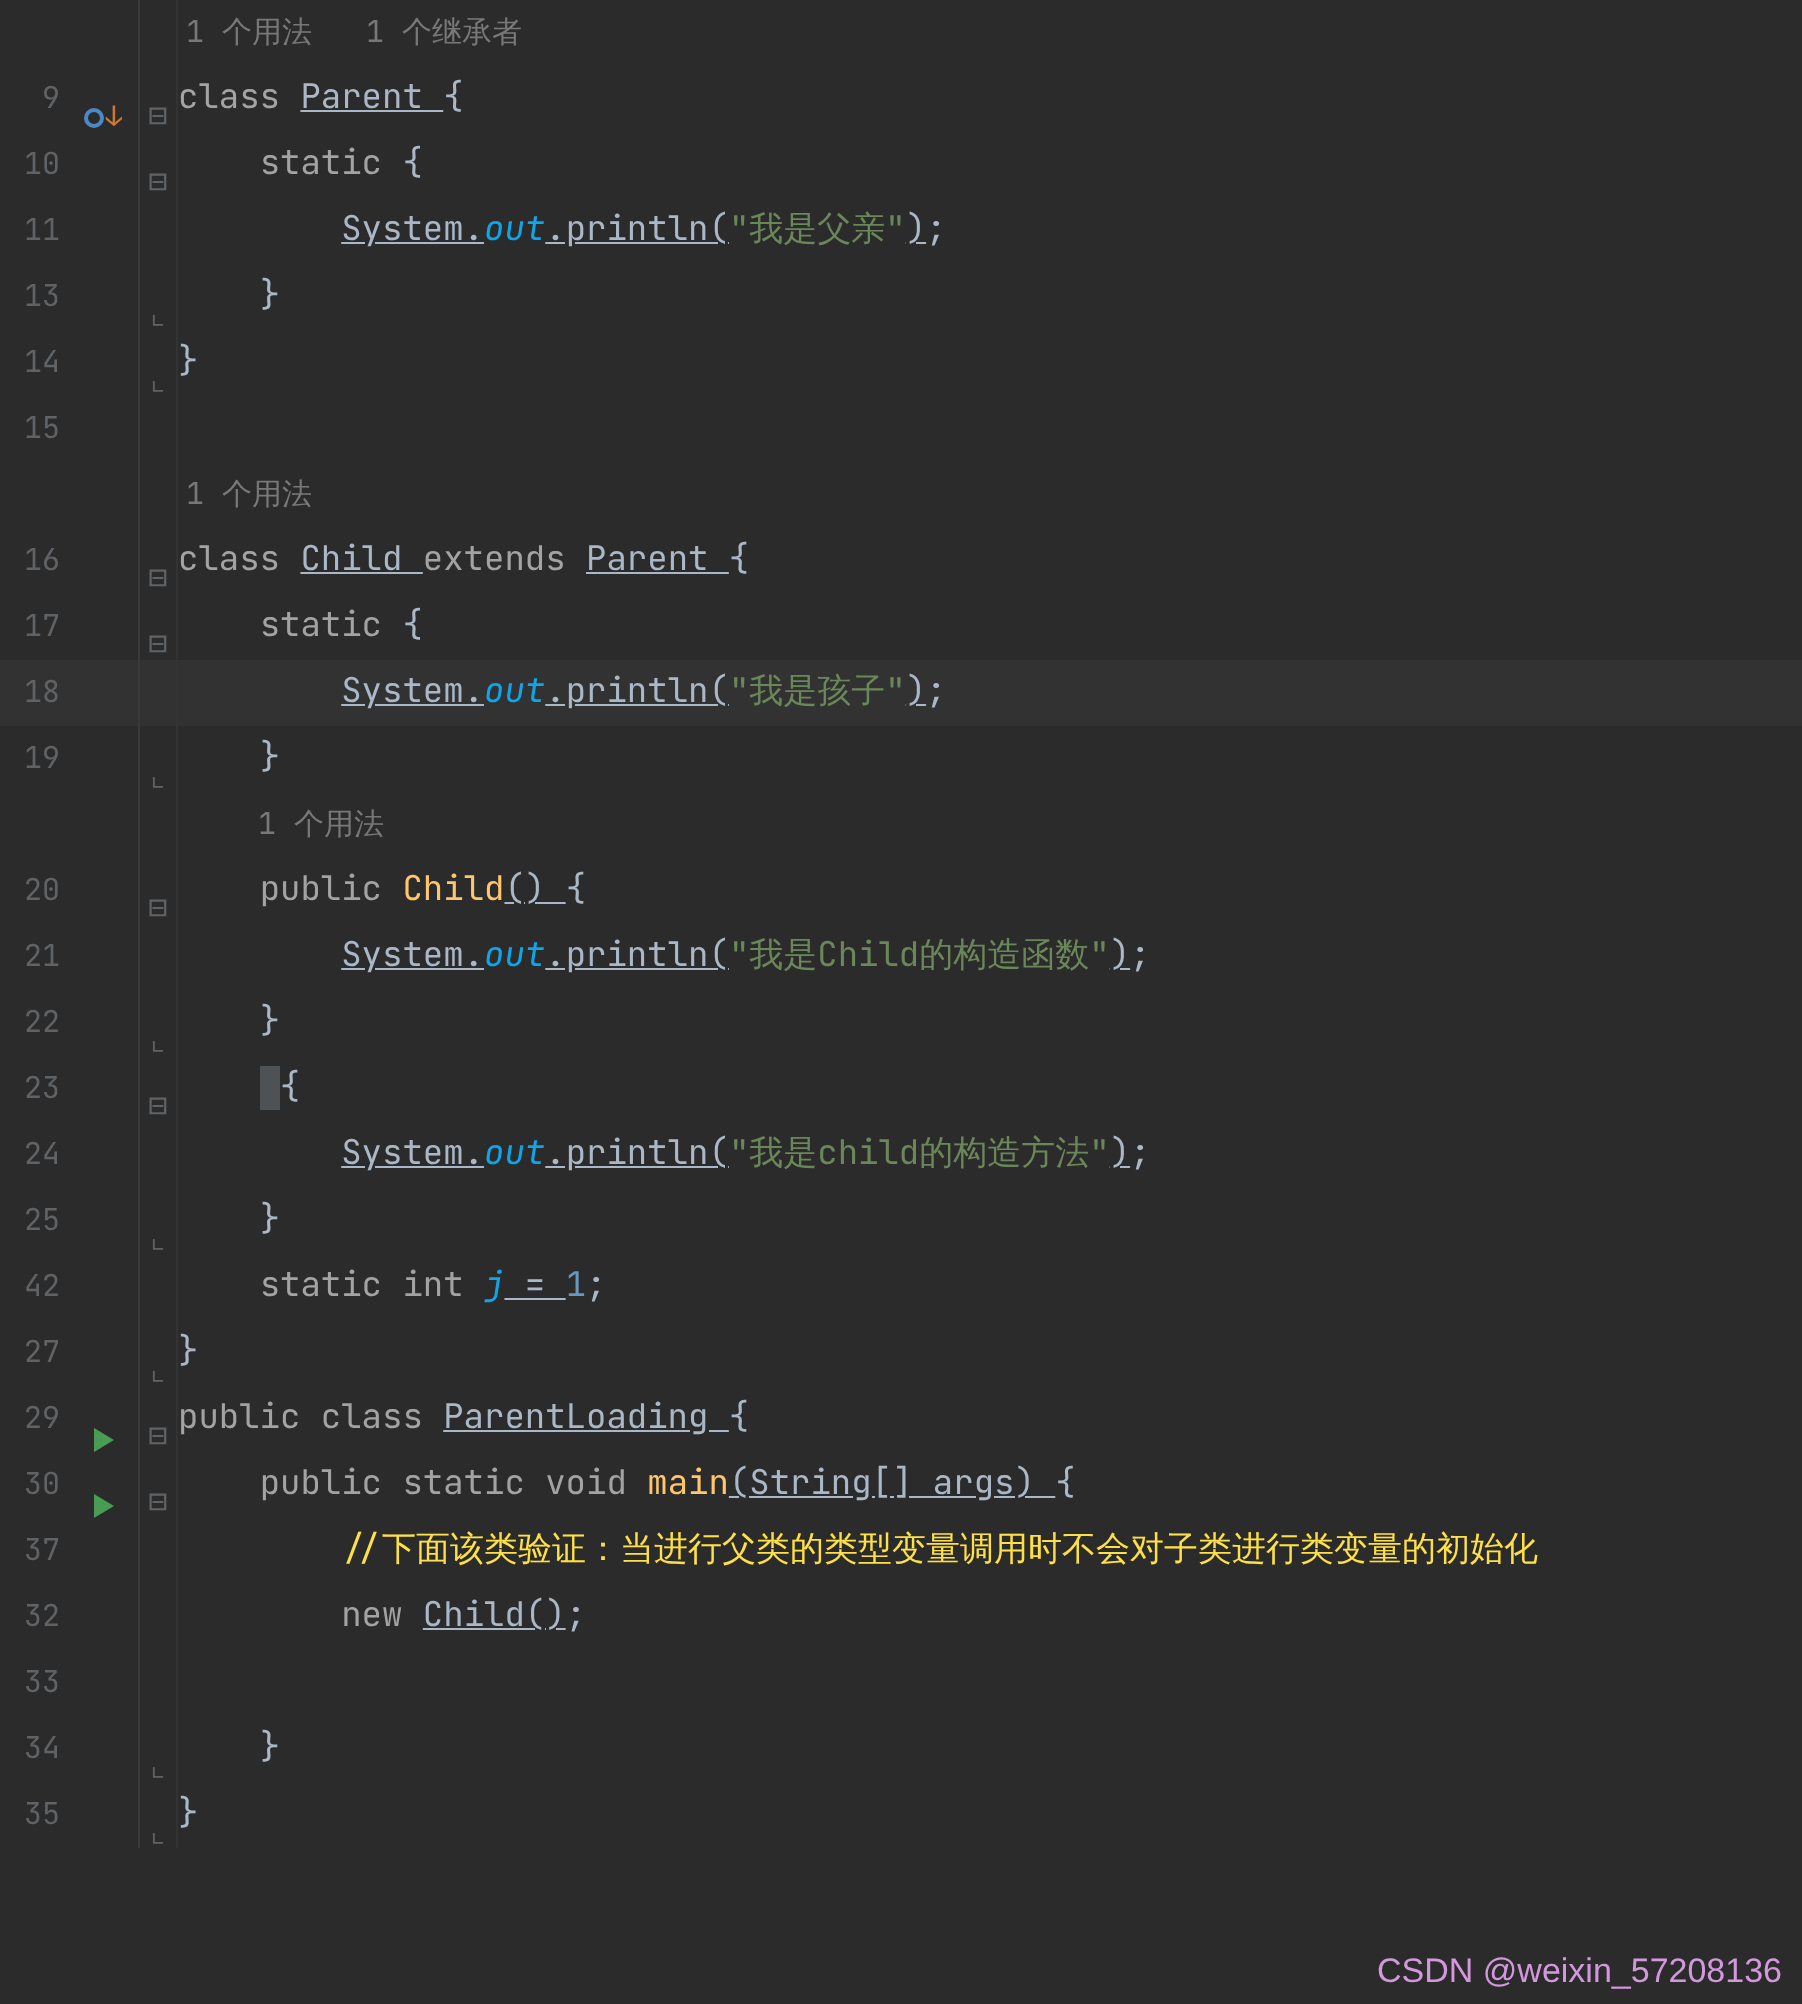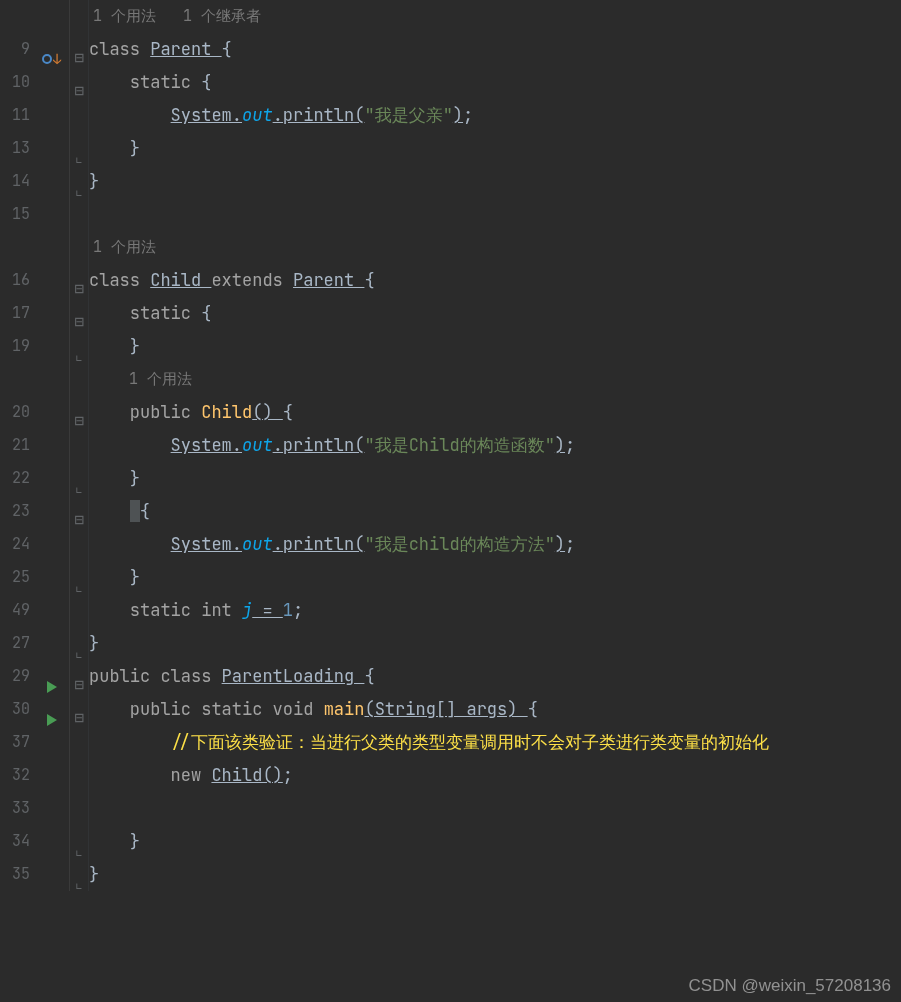--- a/index.html
+++ b/index.html
@@ -85,21 +85,21 @@
     top:0;left:69px;width:1px;height:100%;background:#3a3a3a;
   }
   .divider2 {
     position:absolute;
     top:0;left:88px;width:1px;height:100%;background:#313335;
   }
   .caret{
     display:inline-block;width:10px;height:22px;background:#4e5254;vertical-align:text-top;
   }
   .watermark{
-    position:absolute;right:10px;bottom:6px;color:#a3a3a3;font-size:17px;font-family:sans-serif;opacity:.85;margin-left:48px;
+    position:absolute;right:10px;bottom:6px;color:#f0abfc;font-size:17px;font-family:sans-serif;opacity:.85;margin-left:48px;
   }
 </style>
 </head>
 <body>
 
 <div class="editor">
   <div class="divider"></div>
   <div class="divider2"></div>
   <div id="lines">
       <div class="line-row">
@@ -172,20 +172,26 @@
         <div class="code"><span class="kw">class </span><span class="cls">Child </span><span class="kw">extends </span><span class="cls">Parent </span><span class="par">{</span></div>
       </div>
       <div class="line-row">
         <div class="gutter-num">17</div>
         <div class="gutter-icons"></div>
         <div class="fold-col">
           <span class="fold-mark">⊟</span>
         </div>
         <div class="code"><span>    </span><span class="kw">static </span><span class="par">{</span></div>
       </div>
+      <div class="line-row current">
+        <div class="gutter-num">18</div>
+        <div class="gutter-icons"></div>
+        <div class="fold-col"></div>
+        <div class="code"><span>        </span><span class="cls">System.</span><span class="it">out</span><span class="cls">.println(</span><span class="str">"我是孩子"</span><span class="cls">)</span><span class="par">;</span></div>
+      </div>
       <div class="line-row">
         <div class="gutter-num">19</div>
         <div class="gutter-icons"></div>
         <div class="fold-col">
           <span class="fold-mark">⌞</span>
         </div>
         <div class="code"><span>    </span><span class="par">}</span></div>
       </div>
       <div class="line-row">
         <div class="gutter-num"></div>
@@ -231,21 +237,21 @@
       </div>
       <div class="line-row">
         <div class="gutter-num">25</div>
         <div class="gutter-icons"></div>
         <div class="fold-col">
           <span class="fold-mark">⌞</span>
         </div>
         <div class="code"><span>    </span><span class="par">}</span></div>
       </div>
       <div class="line-row">
-        <div class="gutter-num">49</div>
+        <div class="gutter-num">42</div>
         <div class="gutter-icons"></div>
         <div class="fold-col"></div>
         <div class="code"><span>    </span><span class="kw">static int </span><span class="it">j</span><span class="cls"> = </span><span class="num">1</span><span class="par">;</span></div>
       </div>
       <div class="line-row">
         <div class="gutter-num">27</div>
         <div class="gutter-icons"></div>
         <div class="fold-col">
           <span class="fold-mark">⌞</span>
         </div>

